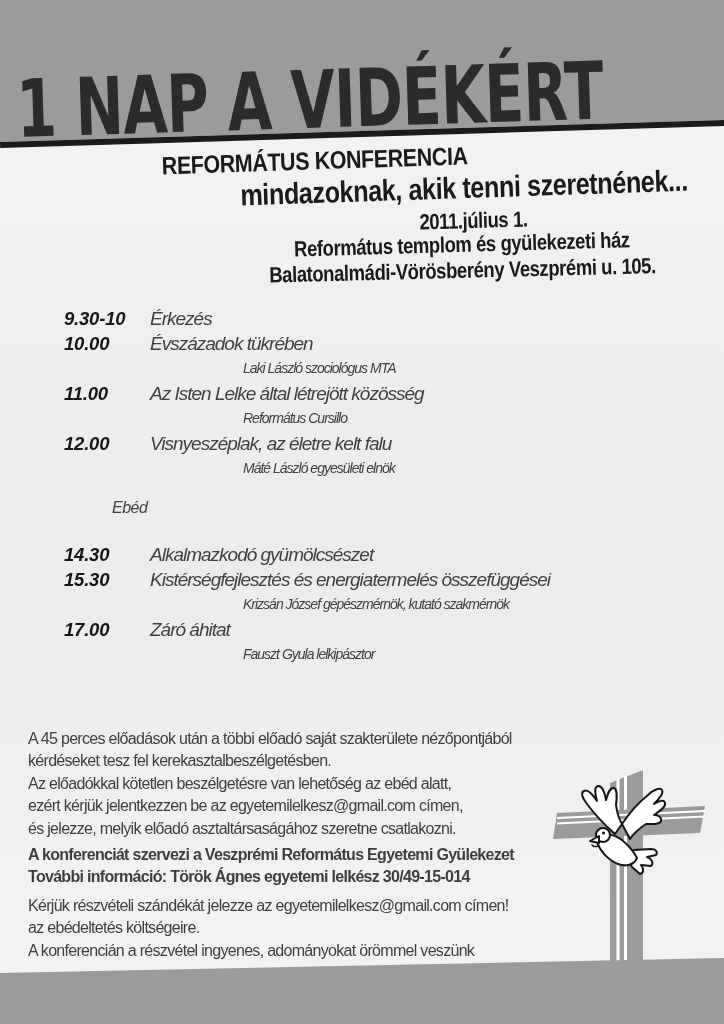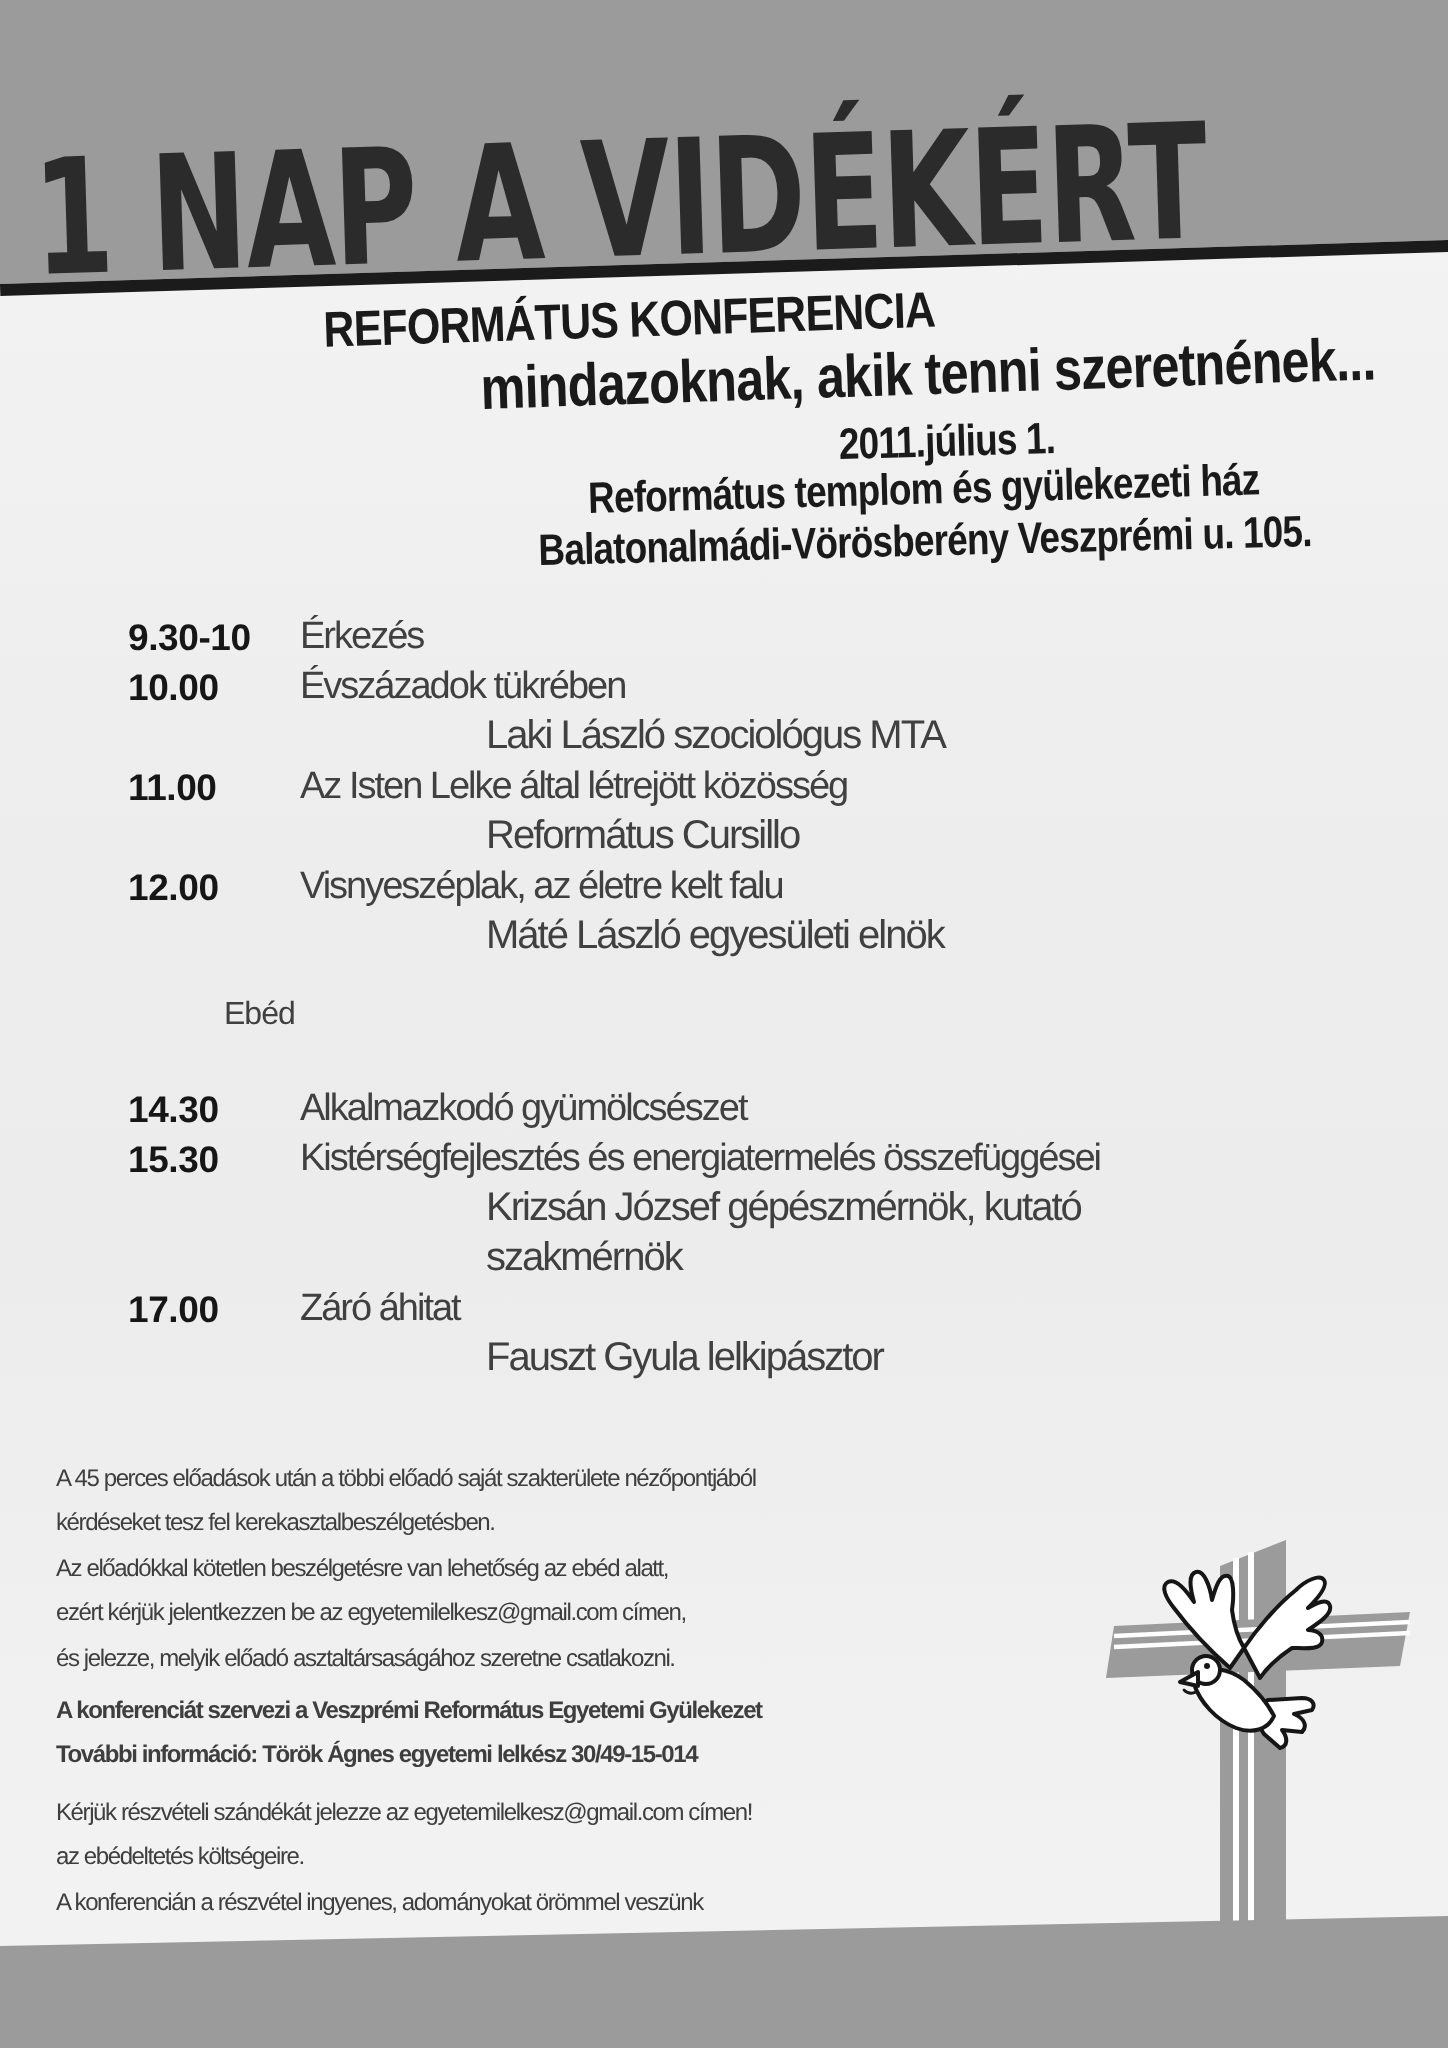--- a/index.html
+++ b/index.html
@@ -25,28 +25,28 @@
   .hline{
     position:absolute;color:#1a1a1a;font-weight:bold;white-space:nowrap;text-align:center;
     font-family:"Liberation Sans",sans-serif;letter-spacing:-0.5px;
   }
   .hl1{left:140px;top:147px;width:310px;font-size:25px;transform:rotate(-1.9deg) scaleX(0.86);}
   .hl2{left:203px;top:172px;width:465px;font-size:30px;transform:rotate(-1.9deg) scaleX(0.84);}
   .hl3{left:326px;top:208px;width:295px;font-size:22px;transform:rotate(-1.6deg) scaleX(0.84);}
   .hl4{left:263px;top:232px;width:388px;font-size:22px;transform:rotate(-1.6deg) scaleX(0.84);}
   .hl5{left:234px;top:258px;width:440px;font-size:22px;transform:rotate(-1.4deg) scaleX(0.84);}
   
-  .schedule{position:absolute;left:0;top:306px;width:600px;color:#404040;}
+  .schedule{position:absolute;left:0;top:306px;width:600px;color:#404040;font-style:italic;}
   .srow{display:flex;line-height:25px;}
   .stime{margin-left:64px;width:86px;font-weight:bold;font-size:18.5px;color:#161616;letter-spacing:-0.2px;}
   .stitle{font-size:19px;letter-spacing:-1px;}
-  .sspeaker{margin-left:243px;line-height:25px;font-size:20px;letter-spacing:-1px;}
+  .sspeaker{margin-left:243px;line-height:25px;font-size:14px;letter-spacing:-1px;}
   .sbreak{margin-left:112px;line-height:25px;font-size:16px;letter-spacing:-0.5px;margin-top:14px;margin-bottom:22px;}
   
-  .notes{position:absolute;left:28px;top:728px;color:#3e3e3e;font-size:12px;line-height:22.4px;letter-spacing:-0.7px;}
+  .notes{position:absolute;left:28px;top:728px;color:#3e3e3e;font-size:16px;line-height:22.4px;letter-spacing:-0.7px;}
   .pgroup{margin:0;}
   .pg2{margin-top:4px;font-weight:bold;}
   .pg3{margin-top:6px;}
   
   .bottom-band{
     position:absolute;left:0;top:952px;width:724px;height:72px;background:#9b9b9b;
     clip-path:polygon(0 21px,724px 6px,724px 72px,0 72px);
   }
   .cross-svg{position:absolute;left:548px;top:755px;}
 </style>

